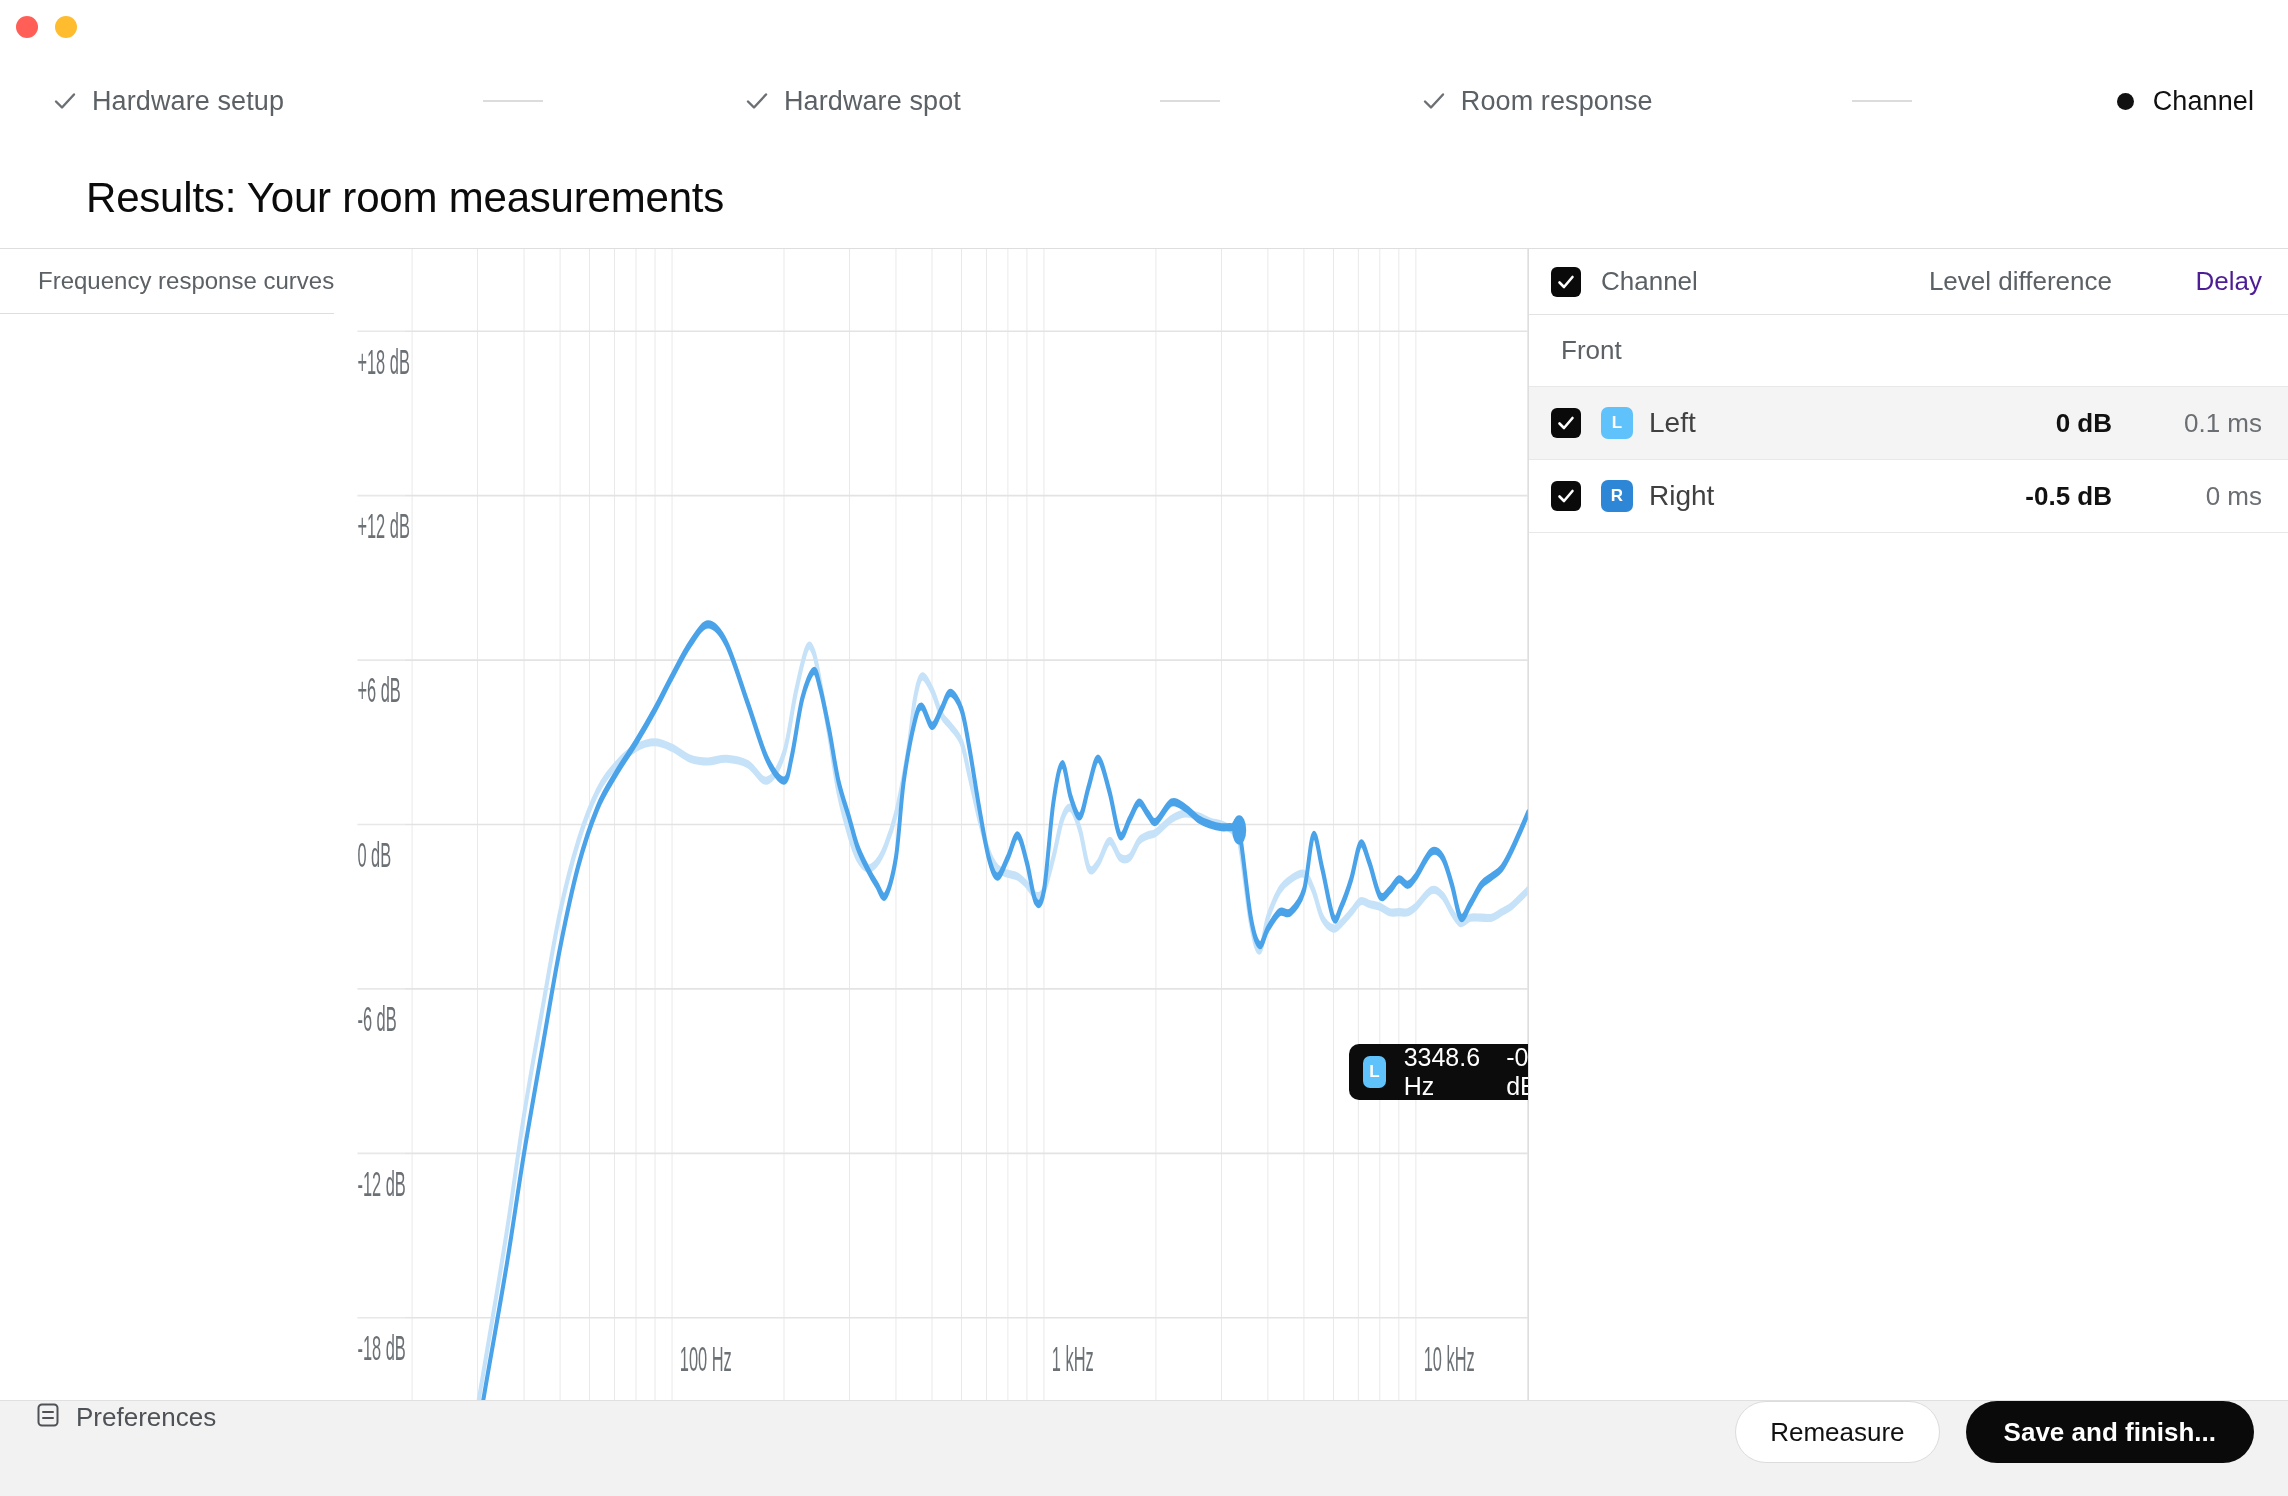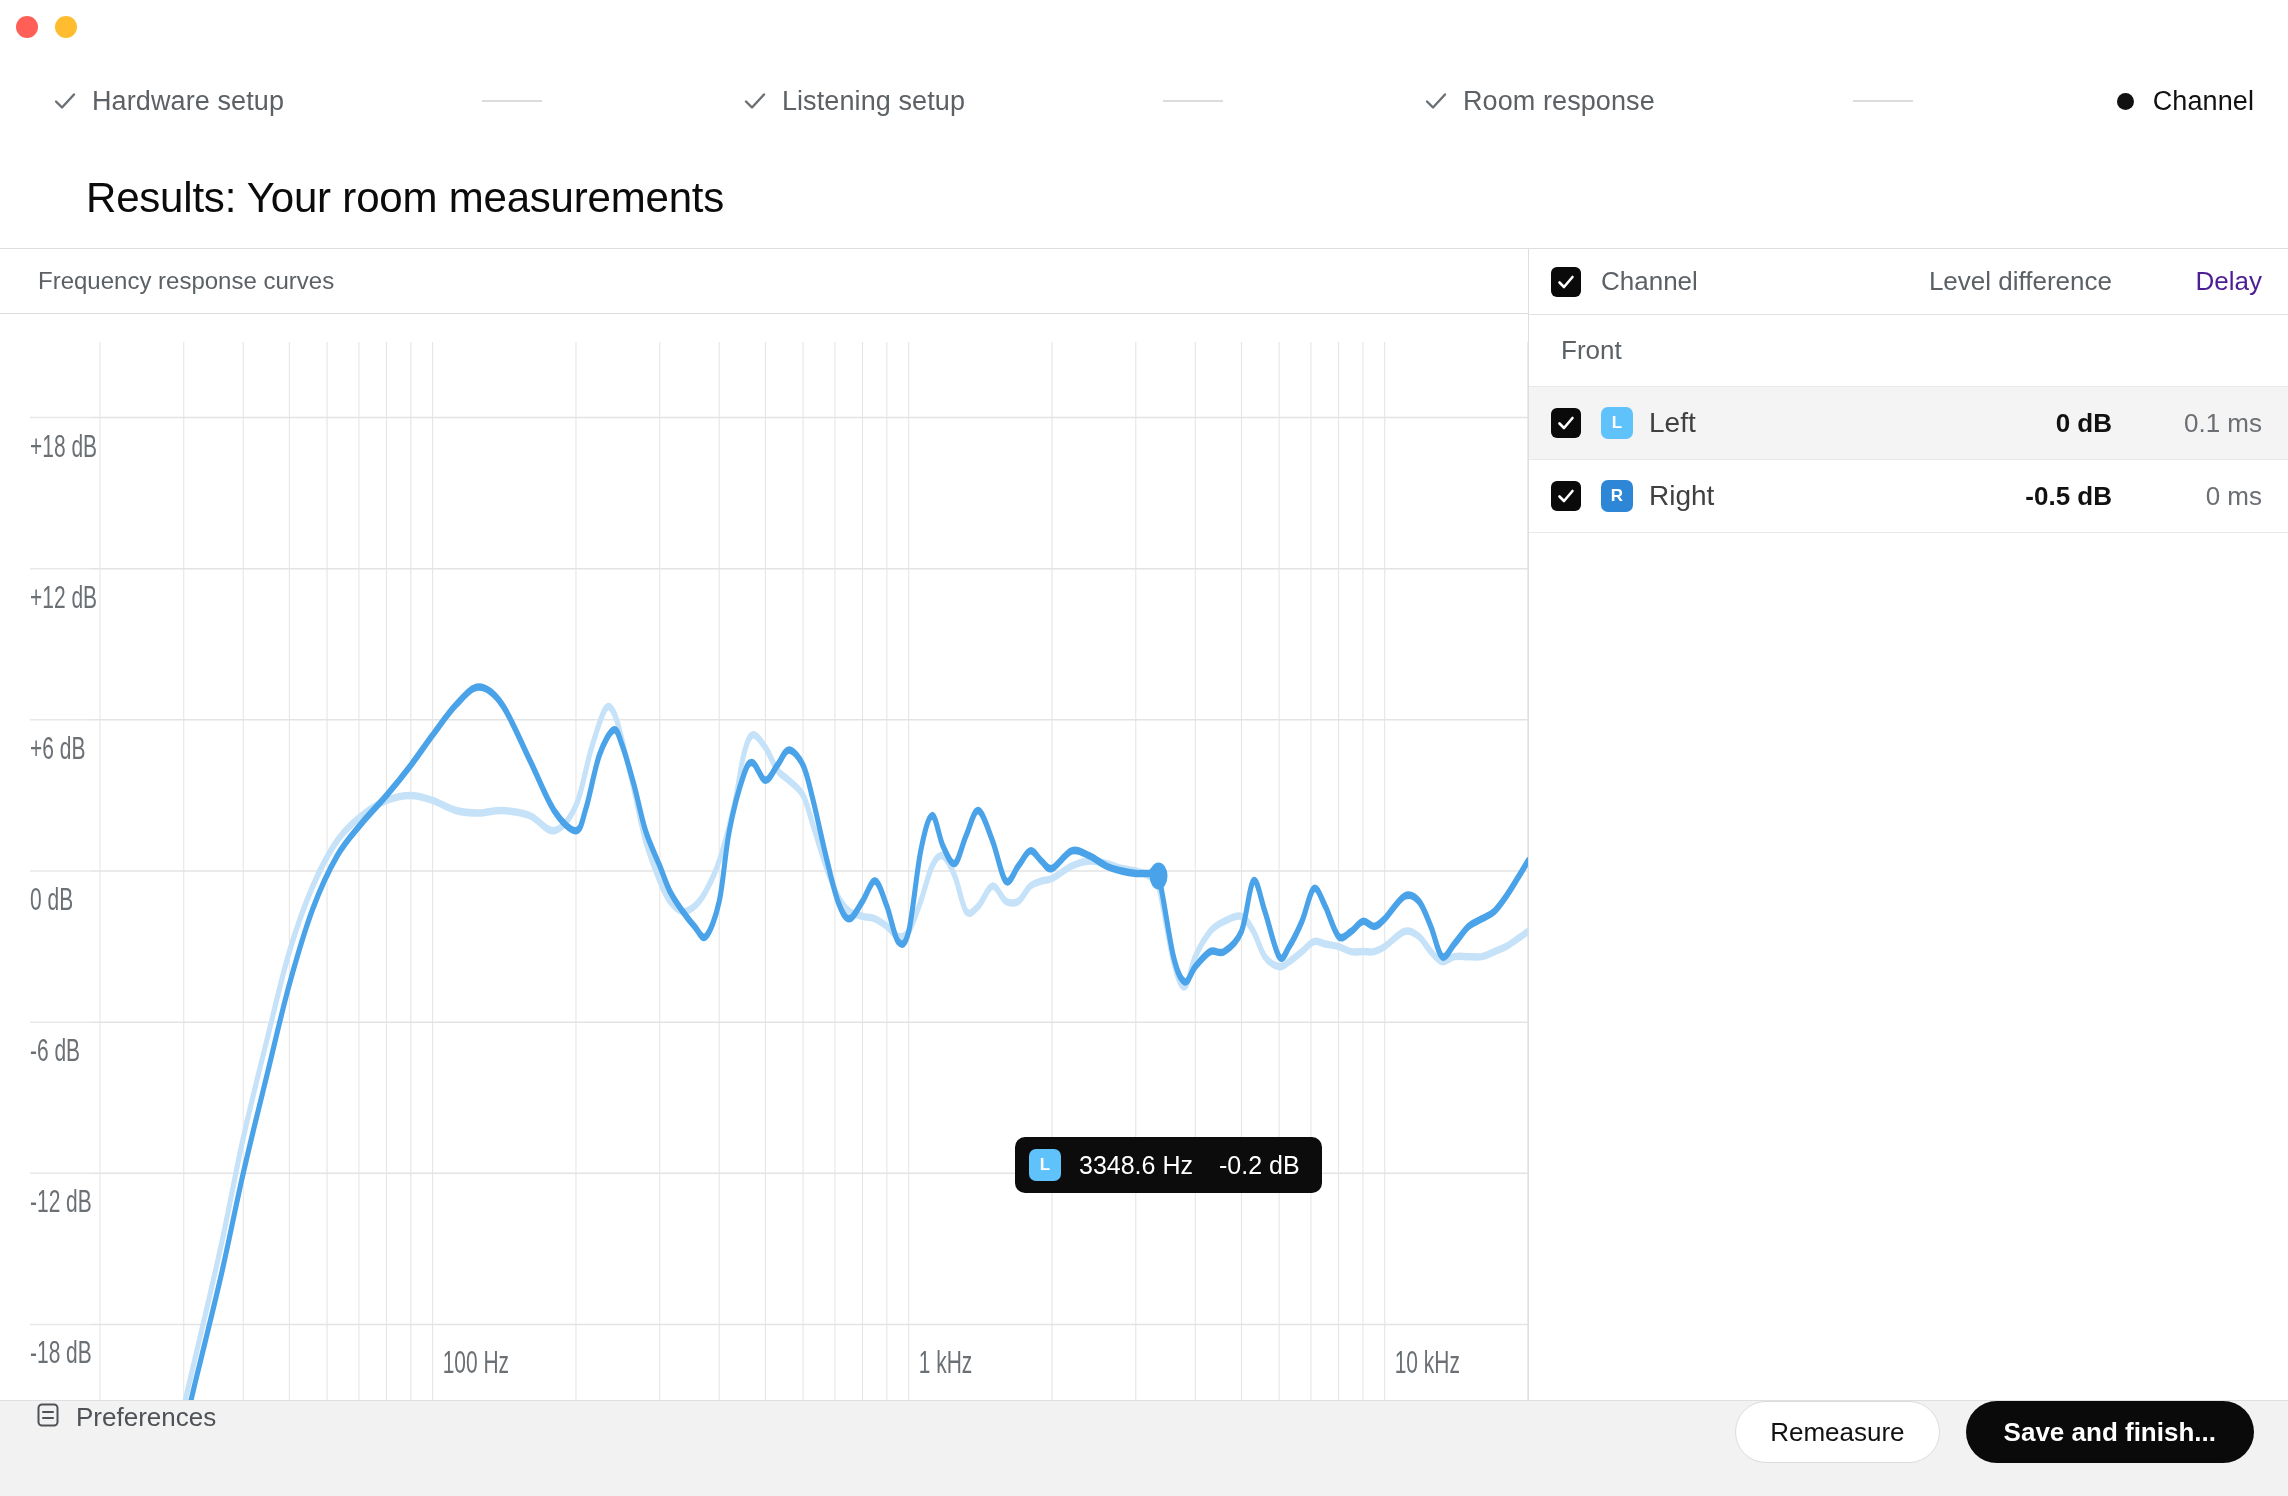--- a/index.html
+++ b/index.html
@@ -92,25 +92,24 @@
     display: flex;
     border-top: 1px solid #dedede;
     min-height: 0;
     background: #ffffff;
   }
 
   
   .chart-col {
     width: 1529px;
     flex: none;
-    display: flex; flex-direction: column;
+    display: flex; flex-direction: row;
     border-right: 1px solid #dedede;
     min-height: 0;
     position: relative;
-    gap: 28px;
   }
   .chart-head {
     height: 65px; flex: none;
     display: flex; align-items: center;
     padding-left: 38px;
     border-bottom: 1px solid #dedede;
     background: #ffffff;
   }
   .chart-head-label {
     font-size: 24px;
@@ -281,21 +280,21 @@
     <div class="step-connector">
         <i></i>
       </div>
 
     <div class="step">
       <span class="step-mark">
         <svg width="26" height="26" viewBox="0 0 26 26">
             <path d="M4 13.5 L10 19.5 L22 6.5" fill="none" stroke="#6b7075" stroke-width="2.4" stroke-linecap="round" stroke-linejoin="round"></path>
           </svg>
       </span>
-      <span class="step-label">Listening setup</span>
+      <span class="step-label">Hardware spot</span>
     </div>
     <div class="step-connector">
         <i></i>
       </div>
 
     <div class="step">
       <span class="step-mark">
         <svg width="26" height="26" viewBox="0 0 26 26">
             <path d="M4 13.5 L10 19.5 L22 6.5" fill="none" stroke="#6b7075" stroke-width="2.4" stroke-linecap="round" stroke-linejoin="round"></path>
           </svg>

